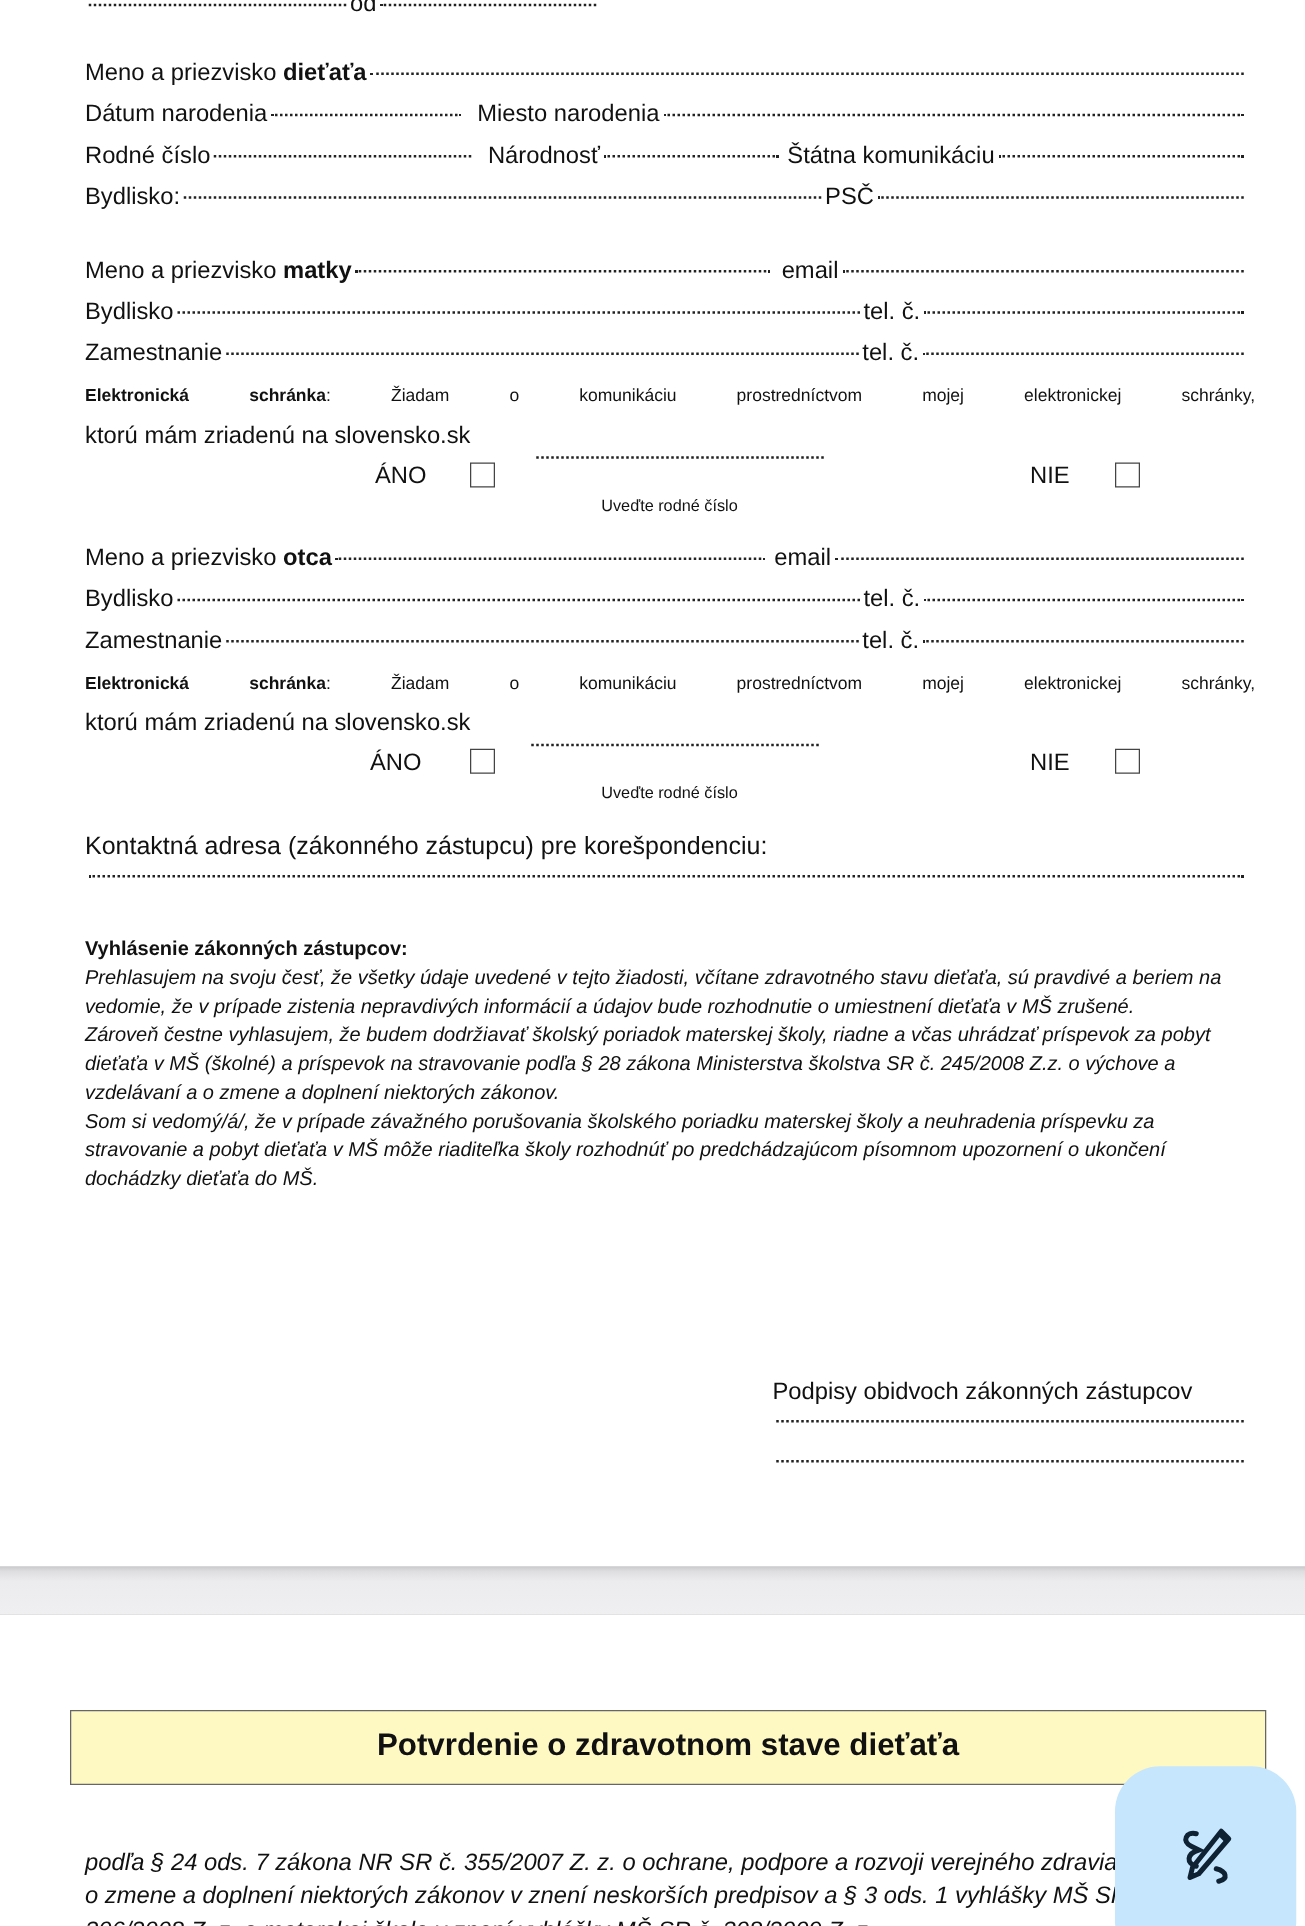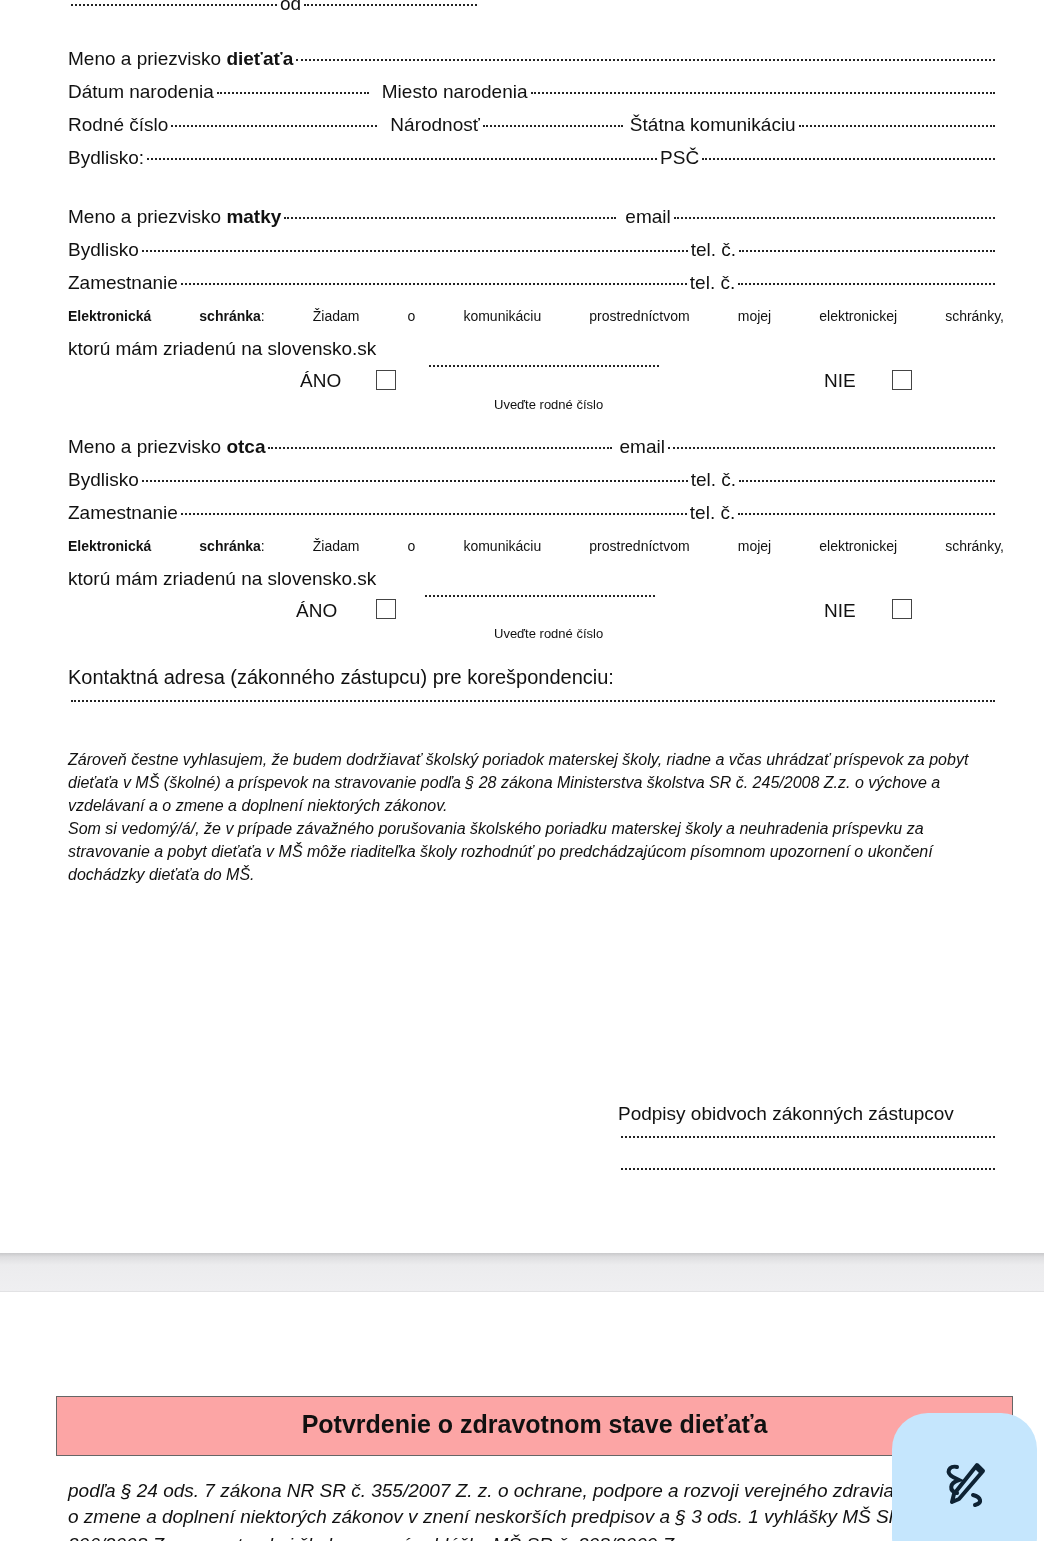--- a/index.html
+++ b/index.html
@@ -16,25 +16,25 @@
     #page2 { top: 1292px; height: 249px; }
 
     .ln { position: absolute; left: 68px; font-size: 19px; white-space: nowrap; line-height: 24px; }
     b { font-weight: bold; }
     .row { position: absolute; left: 68px; right: 46px; display: flex; align-items: baseline; font-size: 19px; line-height: 24px; white-space: nowrap; }
     .row .fill { flex: 1; border-bottom: 2px dotted #222; height: 0; margin: 0 3px; transform: translateY(-4px); }
     .row .fix { display: inline-block; border-bottom: 2px dotted #222; height: 0; margin: 0 3px; transform: translateY(-4px); }
     .just { position: absolute; left: 68px; width: 936px; font-size: 14px; line-height: 24px; text-align: justify; text-align-last: justify; }
     .cb { position: absolute; width: 18px; height: 18px; border: 1.5px solid #444; background: #fff; }
     .lbl { position: absolute; font-size: 19px; line-height: 24px; }
-    .sub { position: absolute; font-size: 13px; line-height: 16px; margin-left: 13px; }
+    .sub { position: absolute; font-size: 13px; line-height: 16px; }
     .decl { position: absolute; left: 68px; width: 936px; font-size: 16px; line-height: 23px; font-style: italic; }
     .decl p { margin: 0; }
     .decl .h { font-style: normal; font-weight: bold; }
-    #health-box { position: absolute; left: 56px; top: 104px; width: 957px; height: 60px; background: #fca5a5; border: 1.5px solid #666; box-sizing: border-box; }
+    #health-box { position: absolute; left: 56px; top: 76px; width: 957px; height: 60px; background: #fef9c3; border: 1.5px solid #666; box-sizing: border-box; }
     #health-title { position: absolute; left: 0; right: 0; top: 13px; text-align: center; font-weight: bold; font-size: 25px; }
     .it { position: absolute; left: 68px; font-size: 19px; font-style: italic; white-space: nowrap; line-height: 24px; }
     #fab { position: absolute; left: 892px; top: 1413px; width: 145px; height: 160px; background: #c5e6fd; border-radius: 36px; display: flex; align-items: flex-start; justify-content: center; }
     #fab svg { margin-top: 48px; }
   </style>
 </head>
 <body>
 
 <div class="page" id="page1">
 
@@ -130,20 +130,22 @@
   <div class="sub" style="left:481px; top:626px">Uveďte rodné číslo</div>
   <div class="lbl" style="left:824px; top:599px">NIE</div>
   <div class="cb" style="left:892px; top:599px"></div>
 
   <div class="ln" style="top:665px; font-size:20px">Kontaktná adresa (zákonného zástupcu) pre korešpondenciu:</div>
   <div class="row" style="top:704px">
       <span class="fill"></span>
     </div>
 
   <div class="decl" style="top:748px">
+    <p class="h">Vyhlásenie zákonných zástupcov:</p>
+    <p>Prehlasujem na svoju česť, že všetky údaje  uvedené v tejto žiadosti, včítane zdravotného stavu dieťaťa, sú pravdivé a beriem na vedomie, že v prípade zistenia nepravdivých informácií a údajov bude rozhodnutie o umiestnení dieťaťa v MŠ zrušené.</p>
     <p>Zároveň čestne vyhlasujem, že budem  dodržiavať školský poriadok materskej školy, riadne a včas uhrádzať príspevok za pobyt dieťaťa v MŠ  (školné) a príspevok  na stravovanie  podľa  § 28 zákona Ministerstva školstva SR č. 245/2008 Z.z. o výchove a vzdelávaní a o zmene a doplnení niektorých zákonov.</p>
     <p>Som si vedomý/á/, že v prípade závažného porušovania školského poriadku materskej školy a neuhradenia príspevku za stravovanie a pobyt dieťaťa v MŠ môže riaditeľka  školy rozhodnúť po predchádzajúcom  písomnom upozornení o ukončení  dochádzky dieťaťa  do MŠ.</p>
   </div>
 
   <div class="lbl" style="left:618px; top:1102px">Podpisy obidvoch  zákonných zástupcov</div>
   <div class="row" style="top:1140px; left:618px; right:46px;">
       <span class="fill"></span>
     </div>
   <div class="row" style="top:1172px; left:618px; right:46px;">
       <span class="fill"></span>

